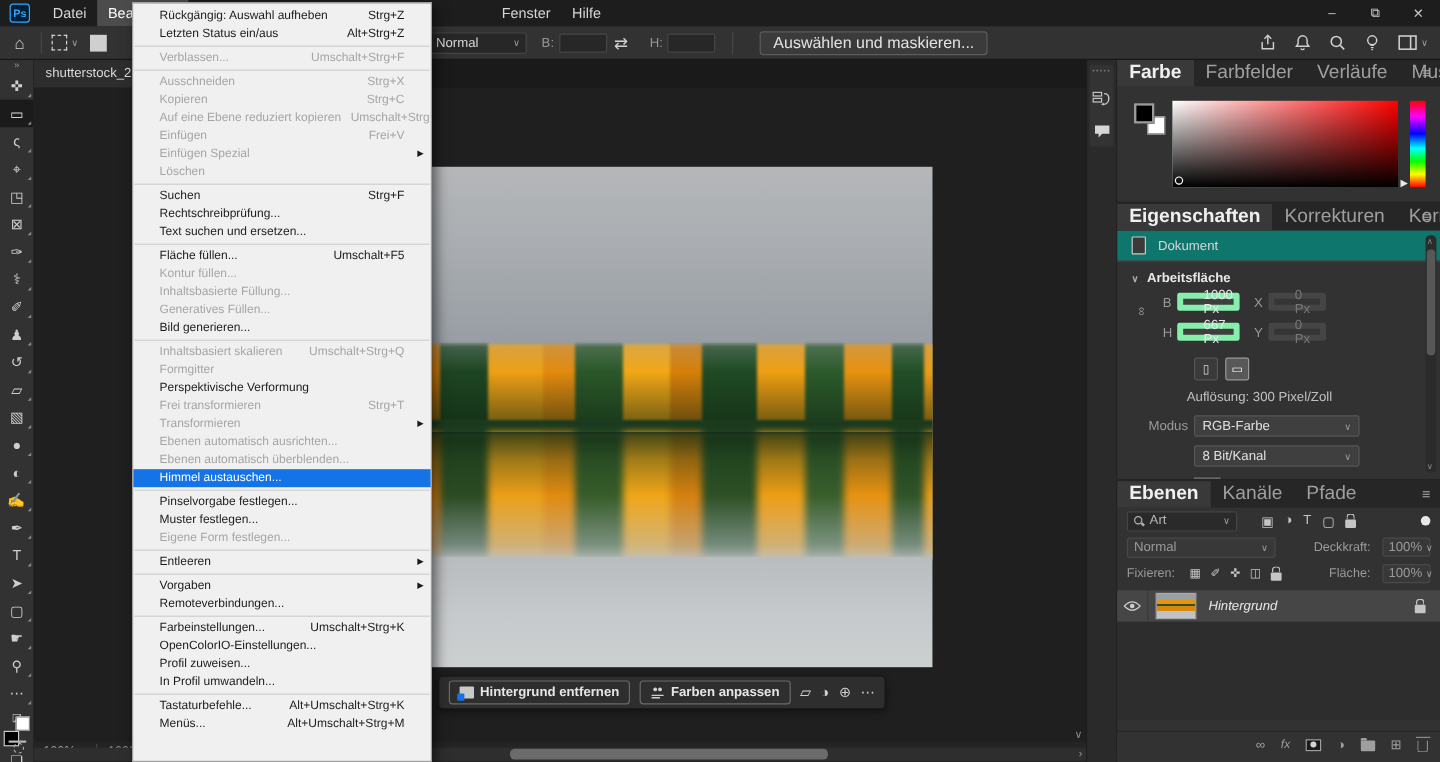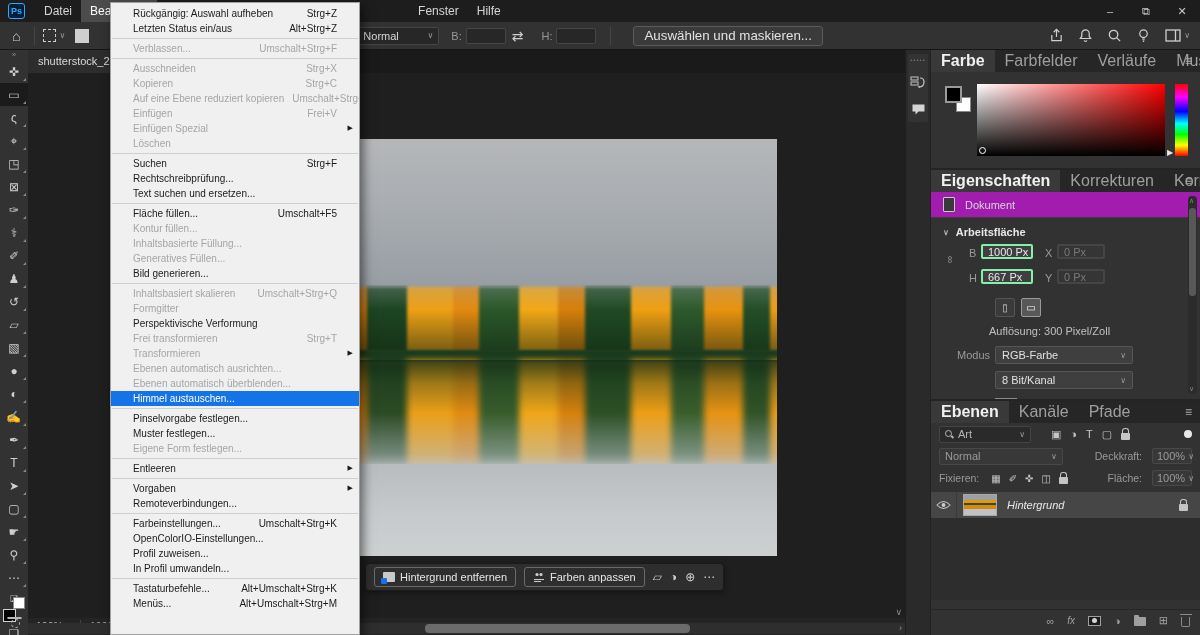--- a/index.html
+++ b/index.html
@@ -56,21 +56,21 @@
   #ph-trees .stripes { filter:blur(1.5px); }
   #ph-trees .veil { position:absolute; inset:0; background:linear-gradient(180deg,rgba(160,168,172,.3) 0%,rgba(0,0,0,0) 35%,rgba(15,35,15,.5) 95%); }
   #ph-shore { top:50.5%; height:3%; background:#1c3a1e; filter:blur(1px); }
   #ph-reflect { top:53%; height:25.5%; }
   #ph-reflect .stripes { filter:blur(3px); }
   #ph-reflect .veil { position:absolute; inset:0; background:linear-gradient(180deg,rgba(18,42,20,.8) 0%,rgba(40,62,28,.4) 22%,rgba(210,150,55,.08) 50%,rgba(185,190,193,.55) 88%,rgba(192,196,198,.85) 100%); }
   .ph-water { position:absolute; left:0; top:78%; width:100%; height:22%; background:linear-gradient(180deg,#b9bcbe 0%,#c7cacc 55%,#cdd0d1 100%); }
 
   
   #ctxbar { position:absolute; left:337px; top:513px; height:28px; background:#2e2e2e; border:1px solid #1a1a1a; border-radius:4px; display:flex; align-items:center; padding:0 8px; gap:8px; box-shadow:0 2px 6px rgba(0,0,0,.4); }
-  .ctx-btn { height:20px; border:1px solid #6a6a6a; border-radius:3px; color:#e6e6e6; font-size:11px; display:flex; align-items:center; gap:5px; padding:0 8px; background:transparent; }
+  .ctx-btn { height:20px; border:1px solid #6a6a6a; border-radius:3px; color:#e6e6e6; font-size:11px; display:flex; align-items:center; gap:5px; padding:0 8px; background:transparent;font-weight:bold; }
   .ctx-img { width:12px; height:10px; background:#c9c9c9; border-radius:1px; position:relative; }
   .ctx-img::after { content:""; position:absolute; left:-2px; bottom:-2px; width:6px; height:6px; background:#1473e6; border-radius:1px; }
   .ctx-ic { color:#d0d0d0; font-size:12px; }
 
   
   #statusbar { position:absolute; left:0; bottom:0; width:877px; height:17px; background:#242424; font-size:10.5px; color:#bdbdbd; }
   #status-zoom { position:absolute; left:8px; top:2px; }
   #status-doc { position:absolute; left:62px; top:2px; color:#a8a8a8; }
   #status-div { position:absolute; left:52px; top:2px; width:1px; height:12px; background:#444; }
   #hscroll { position:absolute; left:0; bottom:1px; width:877px; height:11px; background:#2e2e2e; }
@@ -93,27 +93,27 @@
   #panel-color { position:relative; height:120px; border-bottom:2px solid #242424; }
   .cp-swatches { position:absolute; left:14px; top:36px; width:36px; height:36px; }
   .cp-swatches .bgc { position:absolute; left:11px; top:11px; width:15px; height:15px; background:#fff; border:1px solid #888; }
   .cp-swatches .fgc { position:absolute; left:0; top:0; width:17px; height:17px; background:#000; border:2px solid #9a9a9a; }
   .satbox { position:absolute; left:46px; top:34px; width:188px; height:72px; background:linear-gradient(to bottom,rgba(0,0,0,0),#000), linear-gradient(to right,#ffffff,#ff0000); position:absolute; }
   .satmark { position:absolute; left:2px; bottom:2px; width:7px; height:7px; border:1px solid #fff; border-radius:50%; }
   .huestrip { position:absolute; left:244px; top:34px; width:13px; height:72px; background:linear-gradient(to bottom,#ff0000,#ff00ff 18%,#0000ff 38%,#00ffff 55%,#00ff00 70%,#ffff00 85%,#ff0000 100%); }
   .huemark { position:absolute; left:236px; top:98px; color:#e8e8e8; font-size:8px; }
 
   #panel-props { position:relative; height:231px; border-bottom:2px solid #242424; overflow:hidden; font-size:11px; }
-  .doc-row { height:26px; display:flex; align-items:center; gap:10px; padding-left:12px; border-bottom:1px solid #3c3c3c; background:#a21caf; }
+  .doc-row { height:26px; display:flex; align-items:center; gap:10px; padding-left:12px; border-bottom:1px solid #3c3c3c; background:#0f766e; }
   .doc-icon { width:12px; height:15px; border:1px solid #c9c9c9; border-radius:1px; background:#3a3a3a; }
   .sec-head { display:flex; align-items:center; gap:7px; padding:8px 0 6px 12px; color:#e8e8e8; font-weight:bold; }
   .sec-chev { color:#b0b0b0; font-size:8px; }
   .pp-grid { position:relative; height:52px; }
   .pp-label { position:absolute; color:#9a9a9a; }
-  .pp-field { position:absolute; height:15px; background:#3f3f3f; border:2px solid #86efac; border-radius:2px; color:#e8e8e8; display:flex; align-items:center; padding-left:5px; }
+  .pp-field { position:absolute; height:15px; background:#3f3f3f; border:5px solid #86efac; border-radius:2px; color:#e8e8e8; display:flex; align-items:center; padding-left:17px; }
   .pp-field.dis { background:#353535; border-color:#454545; color:#787878; }
   .chain { position:absolute; left:16px; top:10px; color:#9a9a9a; font-size:10px; transform:rotate(90deg); }
   .ori-row { display:flex; gap:6px; padding-left:64px; margin-top:2px; }
   .ori-btn { width:20px; height:19px; background:#3a3a3a; border:1px solid #555; border-radius:2px; color:#d5d5d5; font-size:10px; display:flex; align-items:center; justify-content:center; }
   .ori-btn.active { background:#585858; border-color:#9a9a9a; color:#fff; }
   .res-row { padding:8px 0 2px 58px; color:#c0c0c0; }
   .mode-row { display:flex; align-items:center; margin-top:7px; }
   .mode-label { width:64px; text-align:left; padding-left:26px; color:#9a9a9a; }
   .pp-select { width:138px; height:18px; background:#3f3f3f; border:1px solid #565656; border-radius:2px; color:#e0e0e0; display:flex; align-items:center; justify-content:space-between; padding:0 6px; }
   .fill-row { display:flex; align-items:center; margin-top:9px; }

